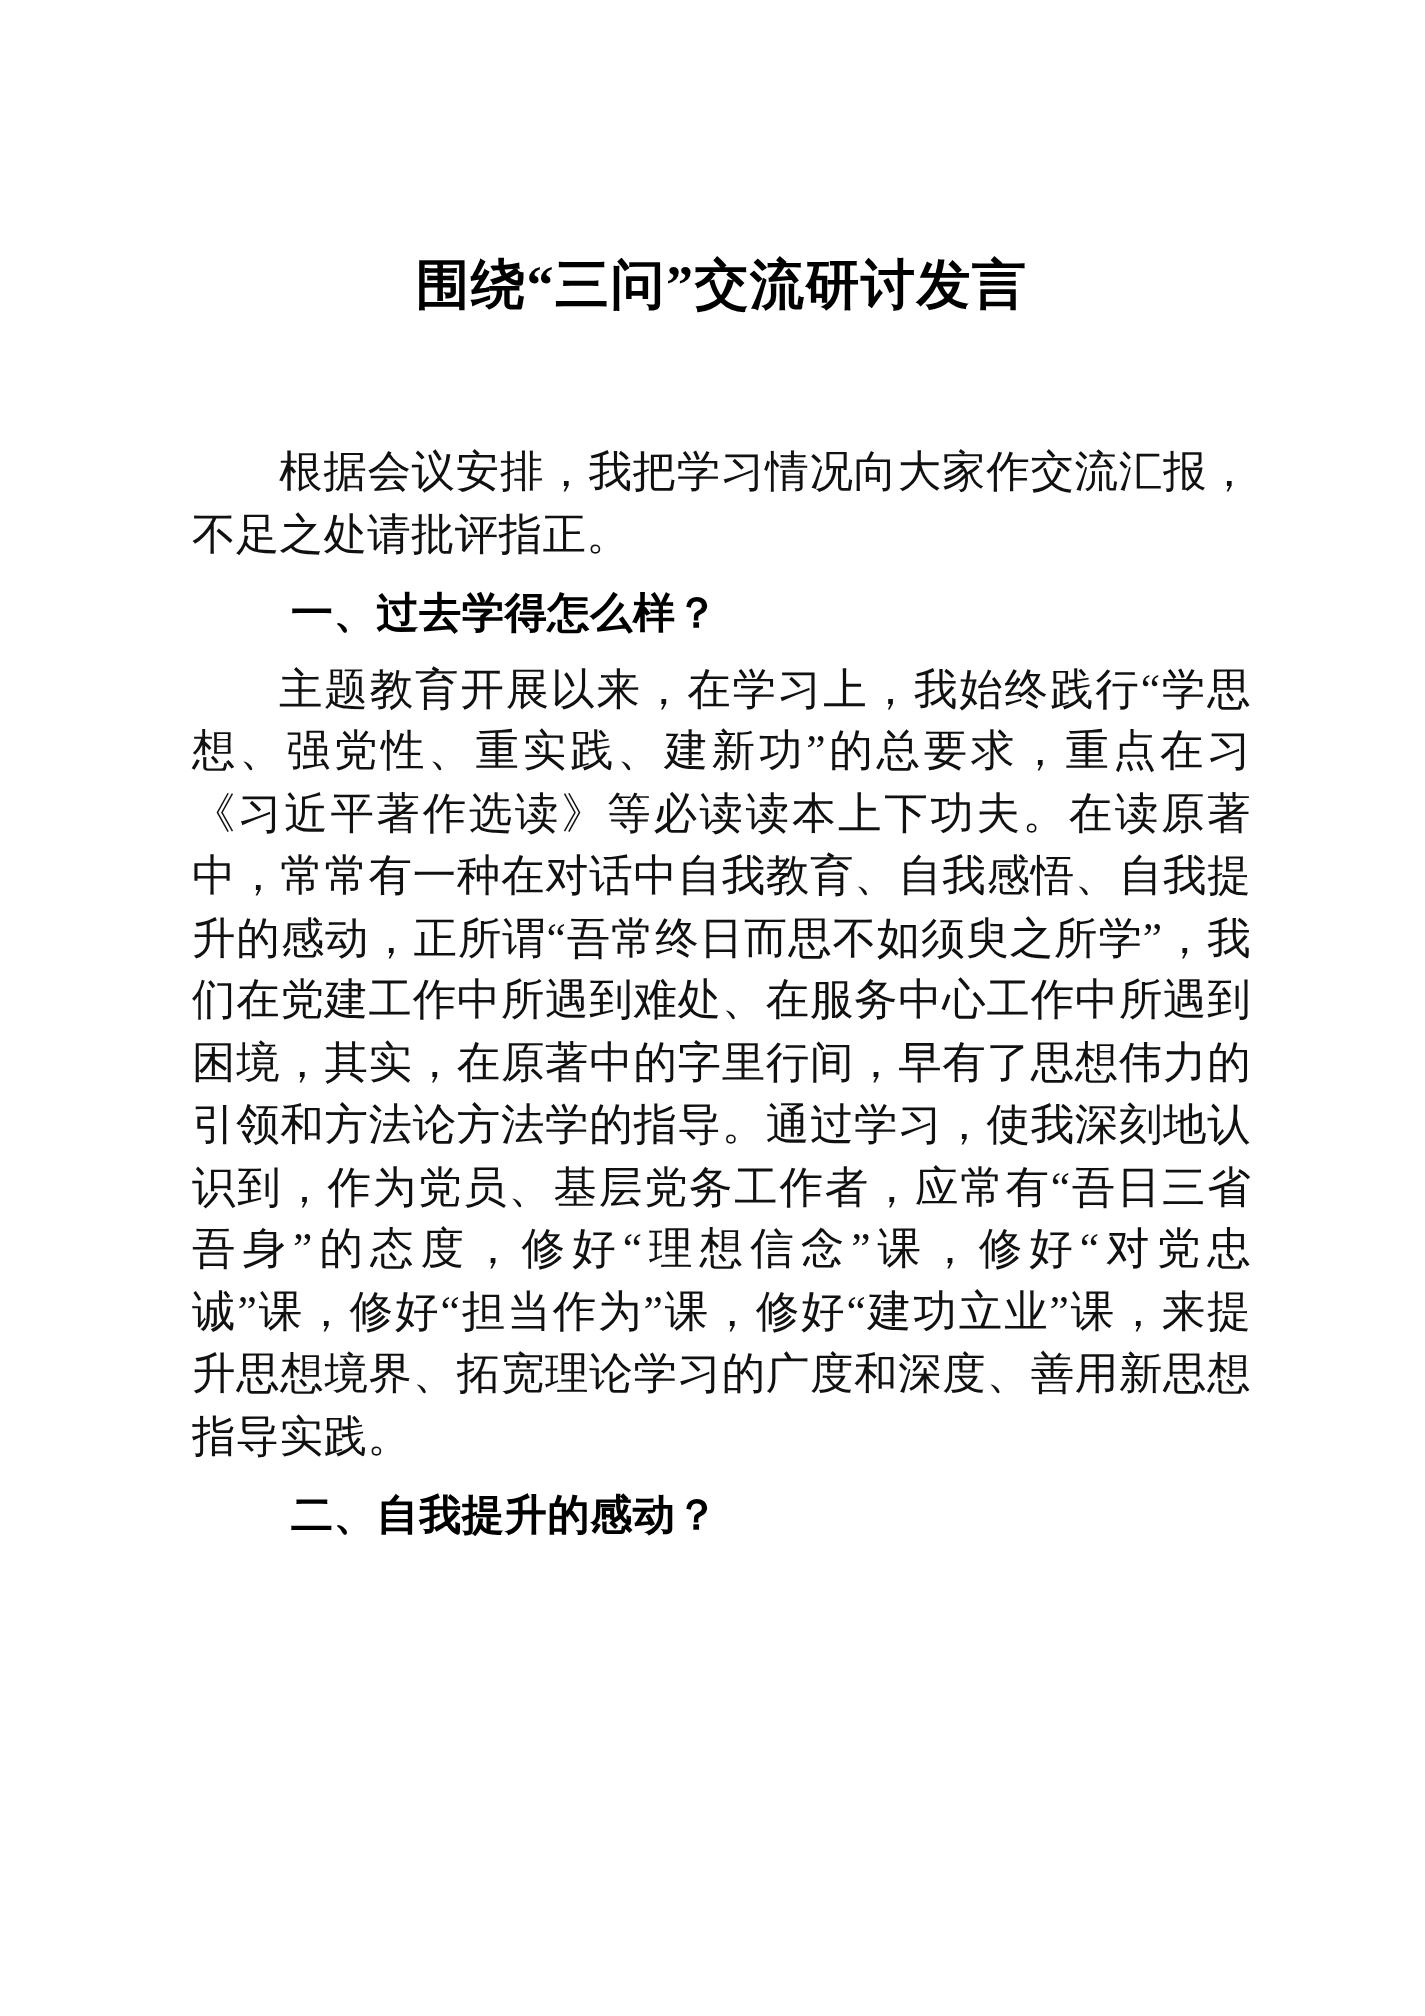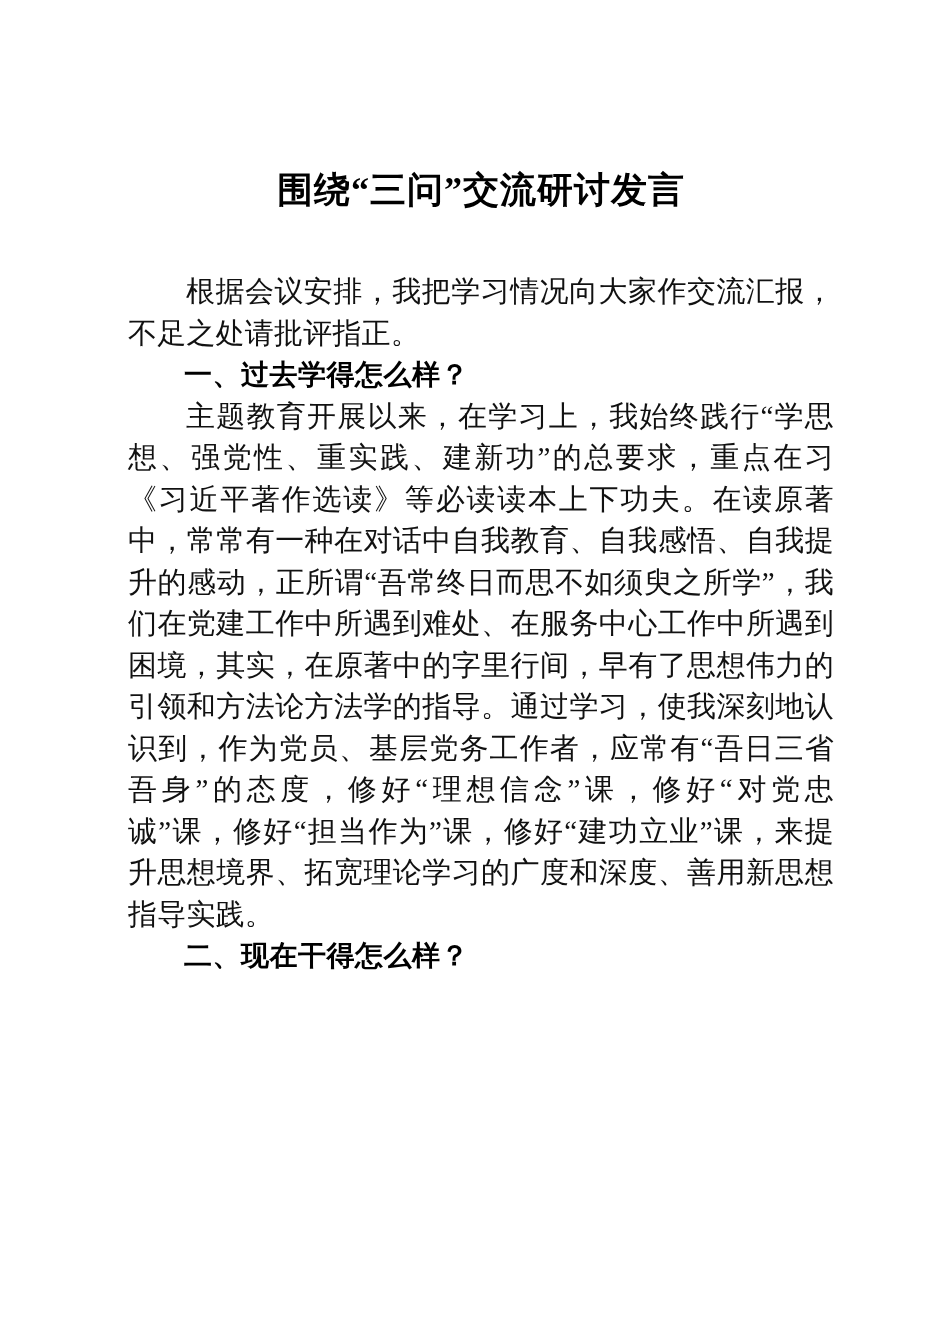--- a/index.html
+++ b/index.html
@@ -51,45 +51,45 @@
     text-align: justify;
     text-align-last: left;
     text-justify: inter-ideograph;
     margin: 0;
     text-indent: 58px;
     color: #111111;
     letter-spacing: 0.2px;
   }
 
   .para-first {
-    margin-top: 59px;
+    margin-top: 83px;
   }
 
   .heading {
     font-family: "Liberation Sans", "DejaVu Sans", sans-serif;
     font-weight: bold;
     font-size: 28px;
     line-height: 41.5px;
-    margin: 0;
+    margin: 10px;
     text-indent: 56px;
     color: #000000;
     letter-spacing: 0.5px;
   }
 </style>
 </head>
 <body>
 
 <div class="page">
   <div class="content">
 
     <h1 class="doc-title">围绕“三问”交流研讨发言</h1>
 
     <p class="para para-first">根据会议安排，我把学习情况向大家作交流汇报，不足之处请批评指正。</p>
 
     <h2 class="heading">一、过去学得怎么样？</h2>
 
     <p class="para">主题教育开展以来，在学习上，我始终践行“学思想、强党性、重实践、建新功”的总要求，重点在习《习近平著作选读》等必读读本上下功夫。在读原著中，常常有一种在对话中自我教育、自我感悟、自我提升的感动，正所谓“吾常终日而思不如须臾之所学”，我们在党建工作中所遇到难处、在服务中心工作中所遇到困境，其实，在原著中的字里行间，早有了思想伟力的引领和方法论方法学的指导。通过学习，使我深刻地认识到，作为党员、基层党务工作者，应常有“吾日三省吾身”的态度，修好“理想信念”课，修好“对党忠诚”课，修好“担当作为”课，修好“建功立业”课，来提升思想境界、拓宽理论学习的广度和深度、善用新思想指导实践。</p>
 
-    <h2 class="heading">二、现在干得怎么样？</h2>
+    <h2 class="heading">二、自我提升的感动？</h2>
 
 
   </div>
 </div>
 
 </body></html>

